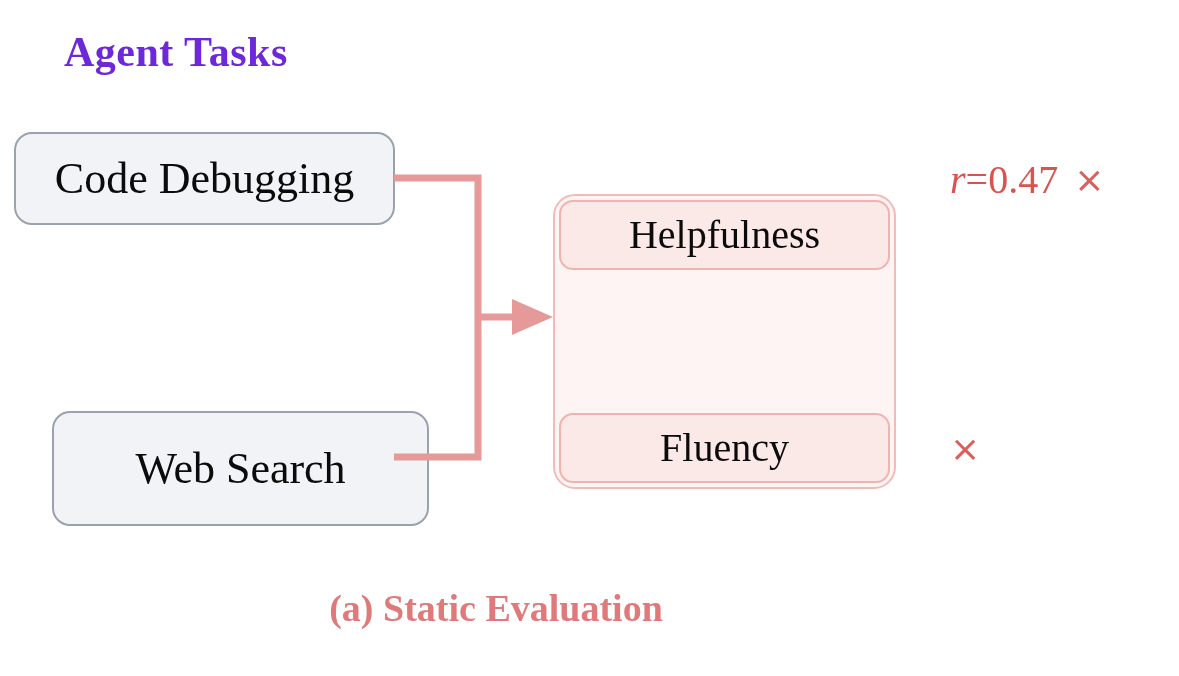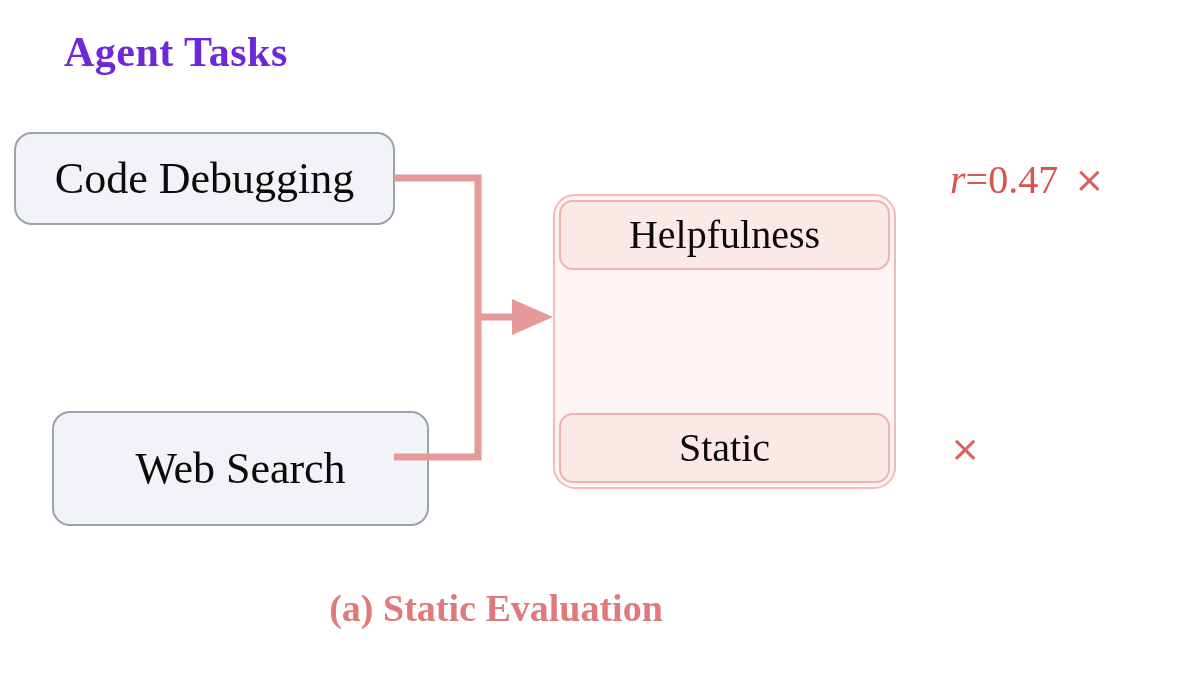--- a/index.html
+++ b/index.html
@@ -169,21 +169,21 @@
     </g>
     <polygon points="512,299 553,317 512,335" fill="#e59a99"></polygon>
   </svg>
 
 
   <div id="rubric-panel">
     <div class="rubric-item">
       <span>Helpfulness</span>
     </div>
     <div class="rubric-item">
-      <span>Static</span>
+      <span>Fluency</span>
     </div>
   </div>
 
   <div class="corr" id="corr-top">
     <span class="corr-value"><span class="rsym">r</span><span>=0.47</span></span>
     <span class="corr-mark">×</span>
   </div>
 
   <div class="corr" id="corr-bottom">
     <span class="corr-mark">×</span>

